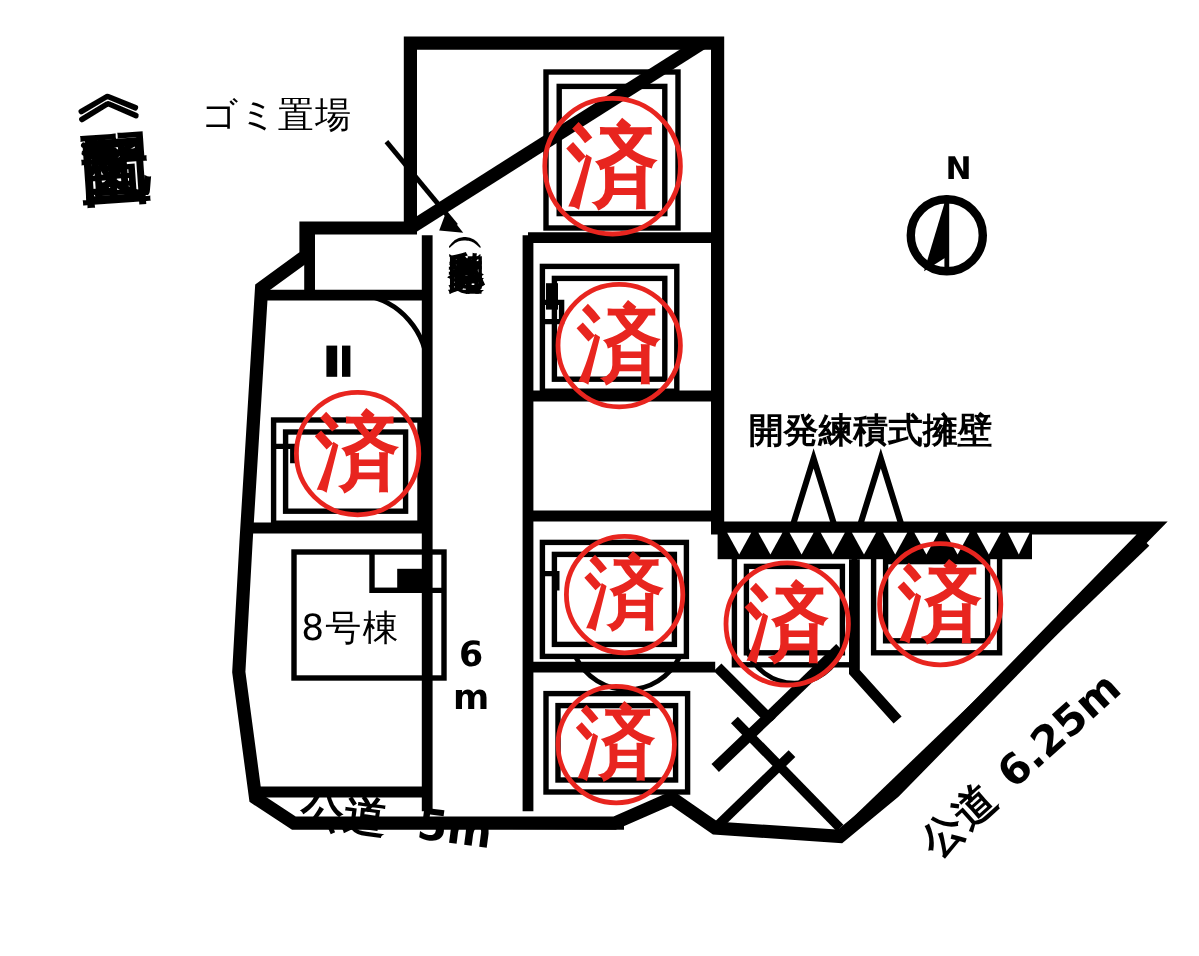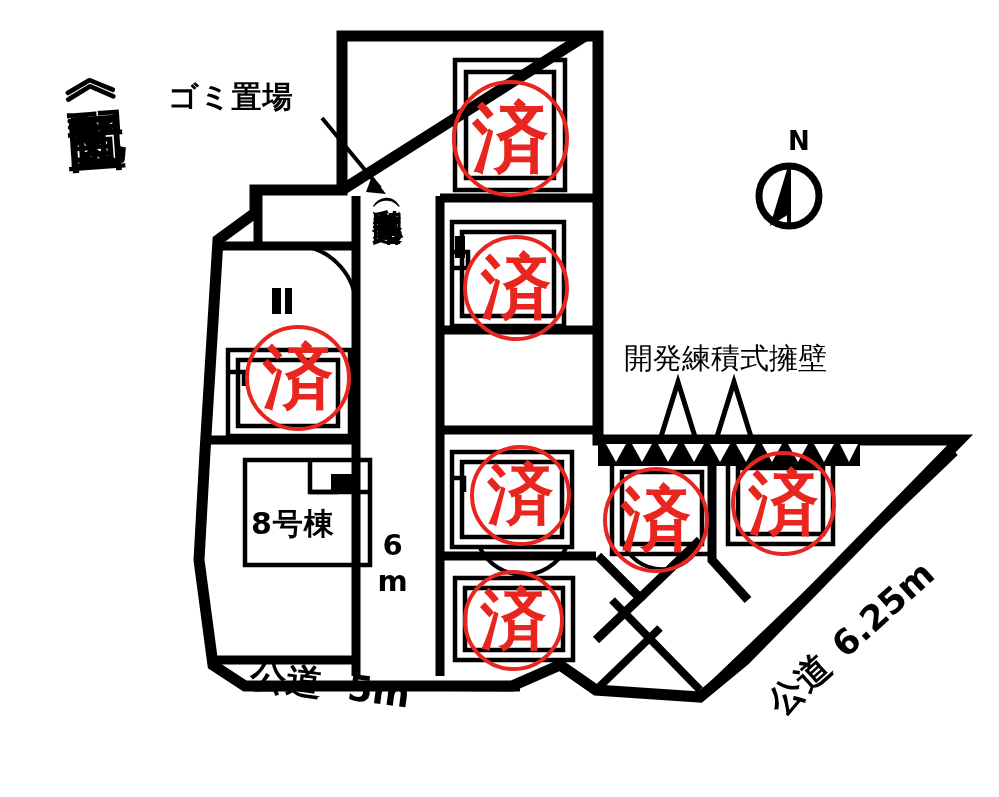--- a/index.html
+++ b/index.html
@@ -54,21 +54,21 @@
     letter-spacing: 4px;
     transform: rotate(-4deg);
     transform-origin: top center;
   }
 
   
   #gomi-name {
     left: 168px;
     top: 82px;
     font-size: 30px;
-    font-weight: 700;
+    font-weight: 400;
     letter-spacing: 1px;
   }
   #gomi-area {
     left: 164px;
     top: 124px;
     font-size: 32px;
     font-weight: 900;
     letter-spacing: -1px;
   }
   #gomi-area .sup {
@@ -96,30 +96,30 @@
     font-size: 29px;
     font-weight: 900;
     letter-spacing: 2px;
   }
 
   
   #yoheki-label {
     left: 624px;
     top: 344px;
     font-size: 29px;
-    font-weight: 400;
+    font-weight: 700;
     letter-spacing: 0px;
   }
 
   
   #bldg8-label {
     left: 251px;
     top: 509px;
     font-size: 30px;
-    font-weight: 700;
+    font-weight: 400;
     letter-spacing: 1px;
   }
 
   
   #road-south {
     left: 253px;
     top: 657px;
     font-size: 36px;
     font-weight: 900;
     transform: rotate(7.5deg);

